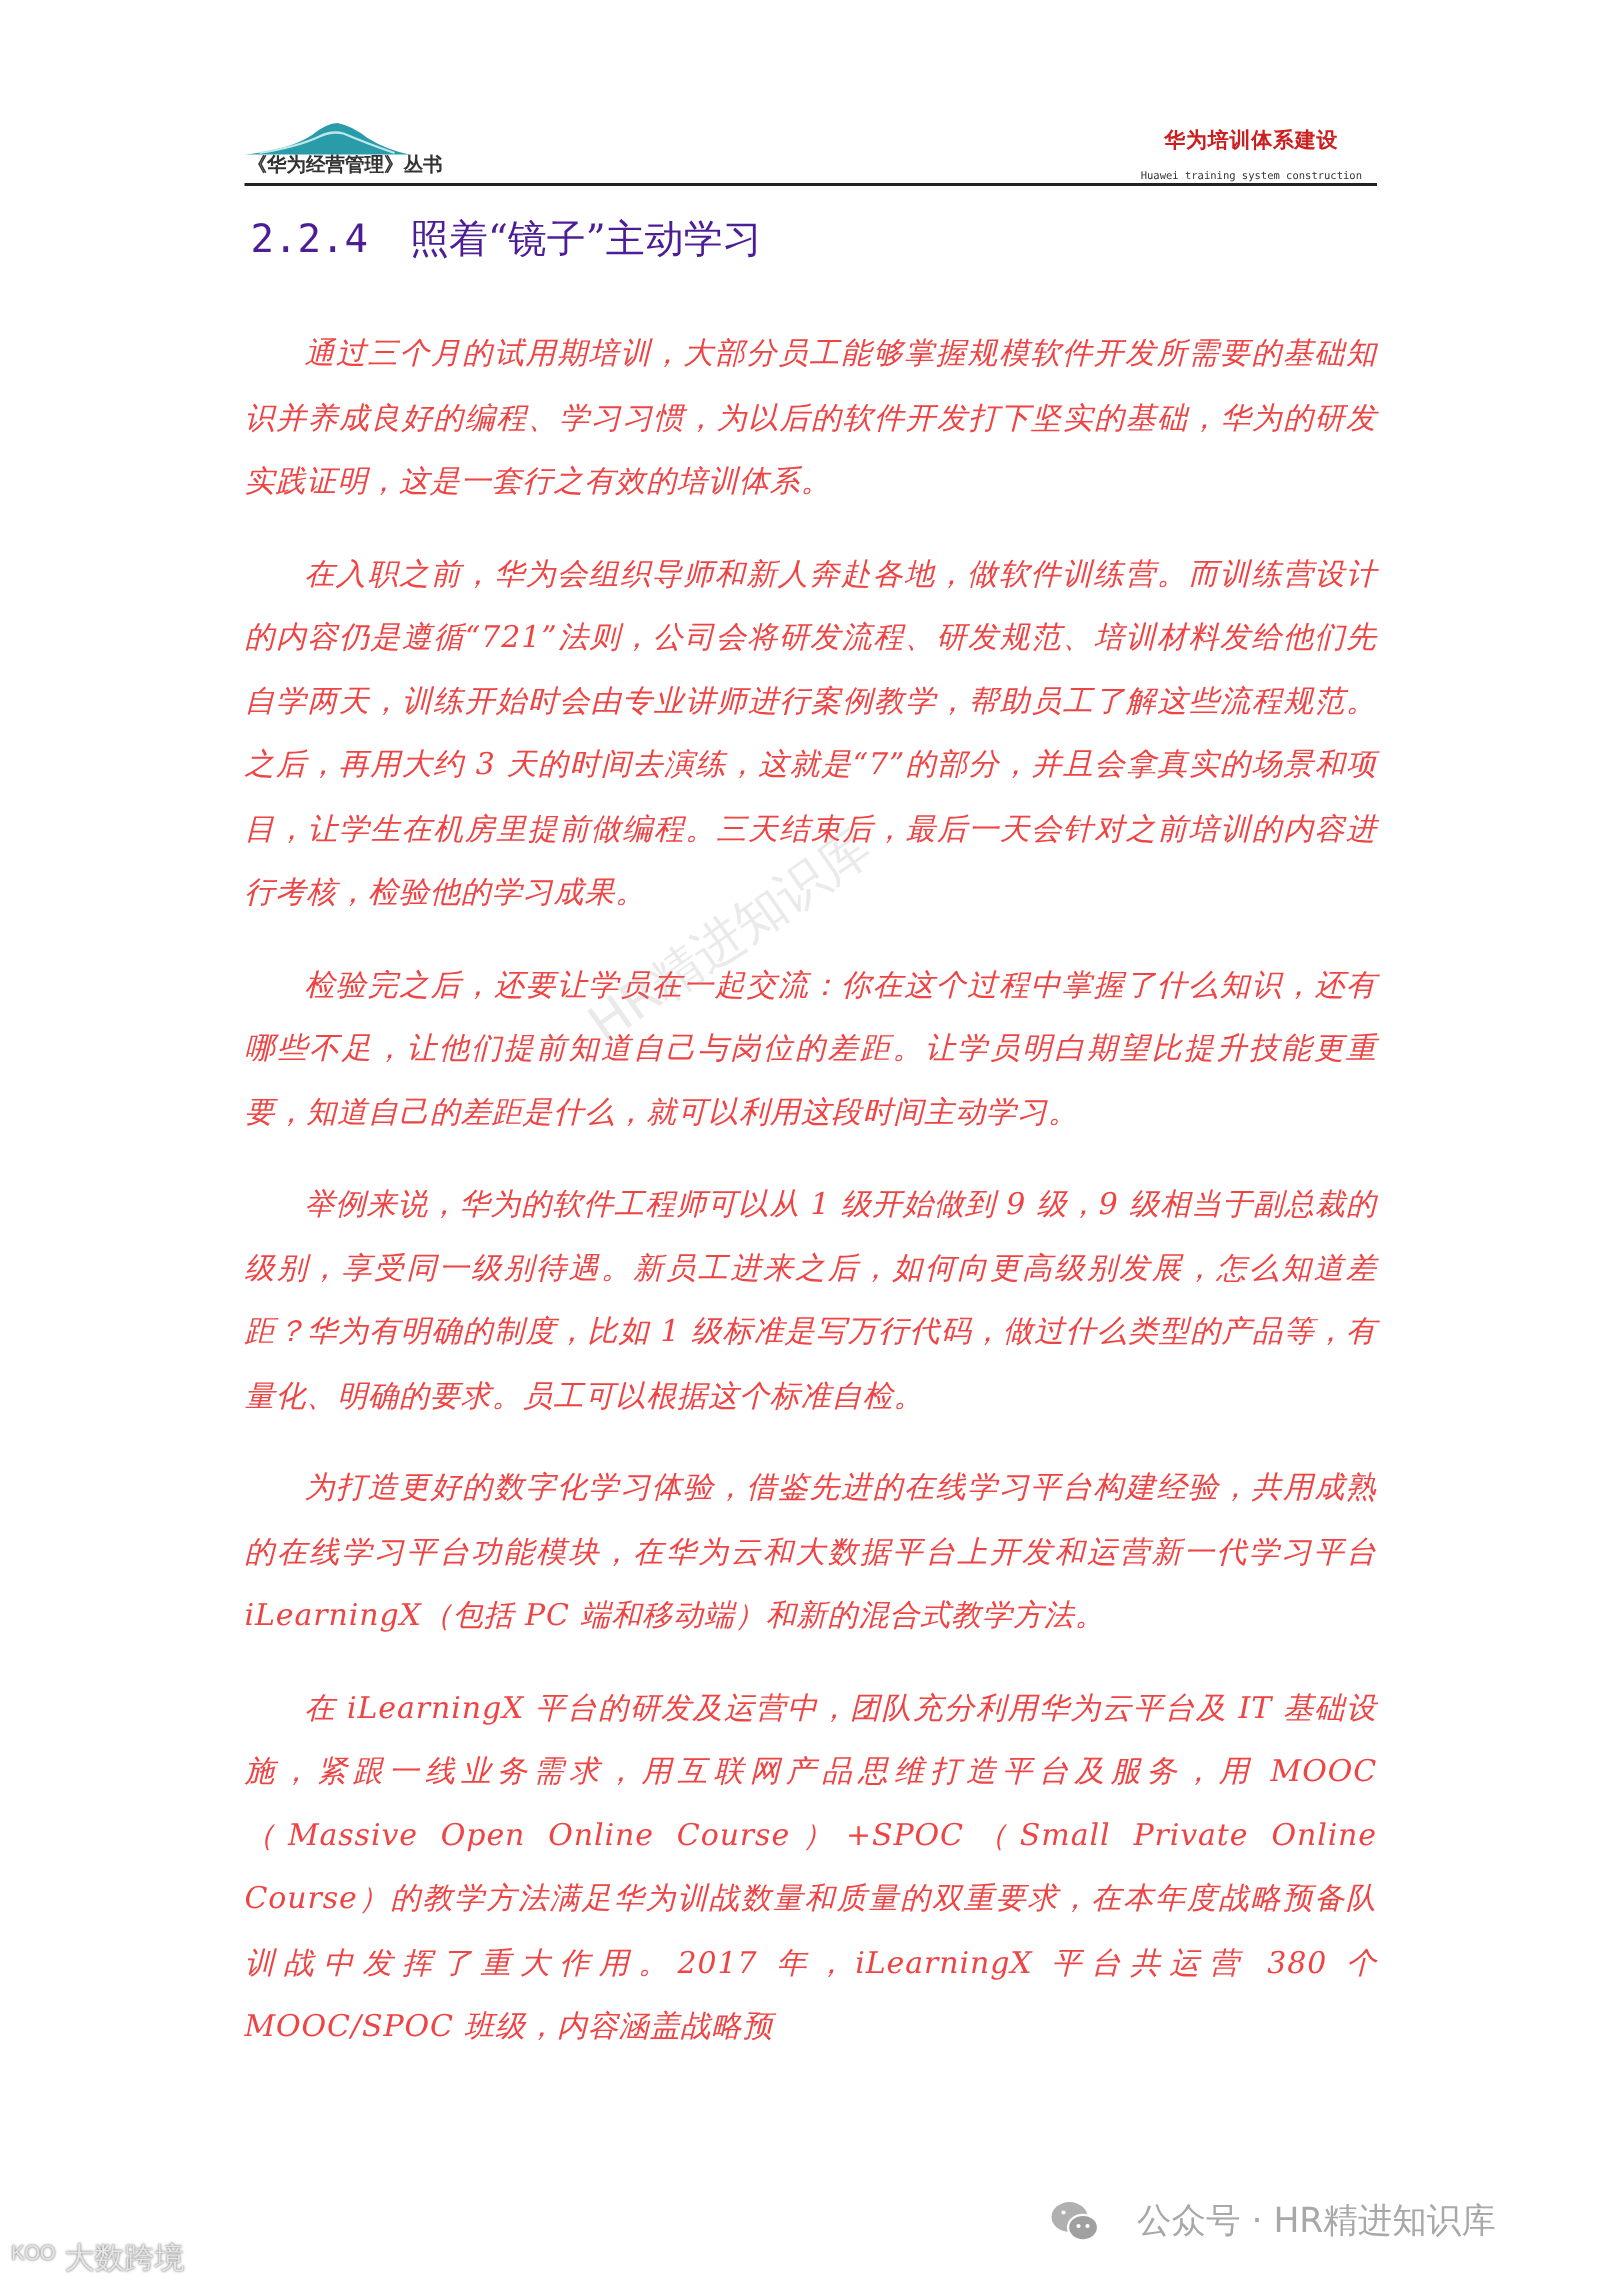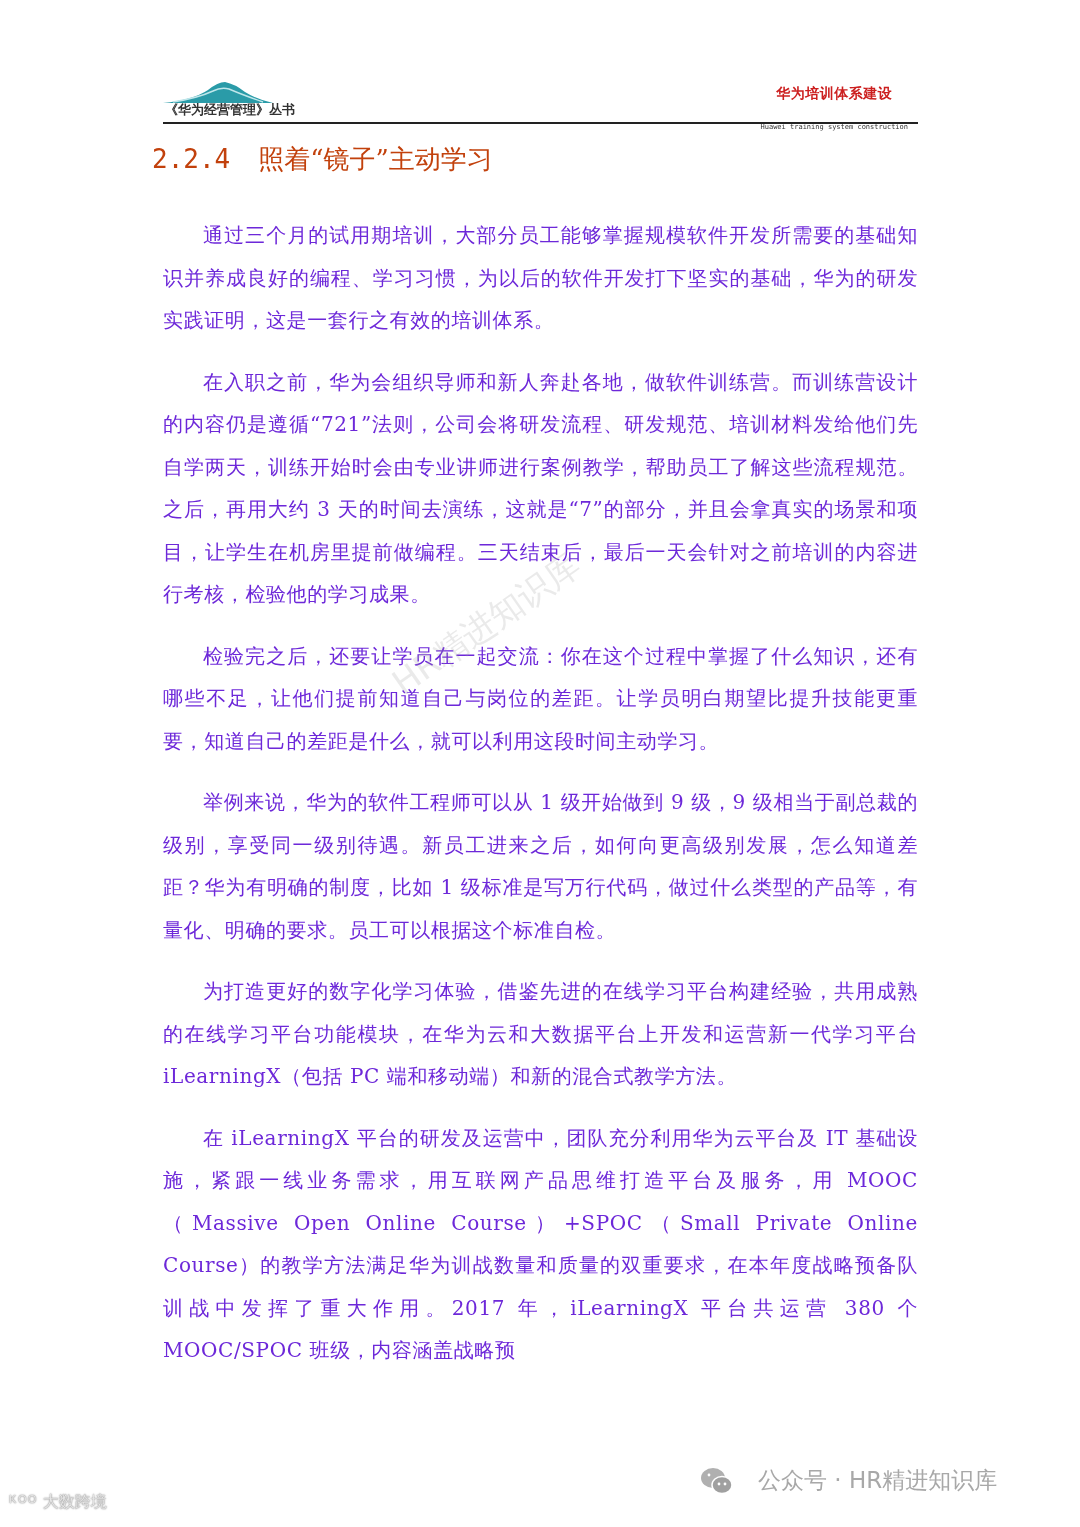--- a/index.html
+++ b/index.html
@@ -5,35 +5,35 @@
   html, body { margin:0; padding:0; }
   body {
     width:1080px; height:1527px; background:#ffffff; position:relative; overflow:hidden;
     font-family: "DejaVu Serif", "Liberation Serif", serif; color:#222;
   }
   .header { position:absolute; left:163px; top:70px; width:755px; height:55px; }
   .logo { position:absolute; left:0; top:6px; width:110px; height:28px; }
   .series { position:absolute; left:2px; top:31px; font-size:13px; color:#333; font-family:Liberation Mono, monospace; font-weight:bold; }
   .header-right { position:absolute; right:10px; top:15px; text-align:center; }
   .header-right .cn { color:#cc1f1f; font-size:14px; font-weight:bold; font-family:Liberation Mono, monospace; letter-spacing:0.5px; }
-  .header-right .en { font-family:"DejaVu Sans Mono", monospace; font-size:7px; color:#333; margin-top:20px; }
+  .header-right .en { font-family:"DejaVu Sans Mono", monospace; font-size:7px; color:#333; margin-top:10px; }
   .header-rule { position:absolute; left:0; top:52px; width:755px; height:2px; background:#222; }
 
-  .title { position:absolute; left:152px; top:142px; font-size:26px; color:#c2410c; font-family:"DejaVu Serif", serif; }
+  .title { position:absolute; left:167px; top:142px; font-size:26px; color:#4c1d95; font-family:"DejaVu Serif", serif; }
   .title .num { font-family:"DejaVu Sans Mono", monospace; margin-right:28px; }
 
   .content { position:absolute; left:163px; top:214px; width:755px; }
-  .para { font-size:20px; line-height:42.5px; text-indent:2em; text-align:justify; margin:0 0 19px 0; color:#6d28d9; letter-spacing:0.6px; }
+  .para { font-size:20px; line-height:42.5px; text-indent:2em; text-align:justify; margin:0 0 19px 0; color:#ef4444; letter-spacing:0.6px;font-style:italic; }
 
   .watermark { position:absolute; left:410px; top:660px; font-size:34px; color:rgba(160,160,160,0.22);
     transform:rotate(-35deg); transform-origin:left bottom; font-family:"DejaVu Sans", sans-serif; white-space:nowrap; pointer-events:none; }
 
   .footer-wm { position:absolute; left:700px; top:1465px; display:flex; align-items:center; color:#a8a8a8; font-size:23px; font-family:"DejaVu Sans", sans-serif;gap:16px; }
   .footer-wm svg { margin-right:8px; }
-  .corner-logo { position:absolute; left:8px; top:1492px; color:#e6e6e6; font-size:16px; font-family:Liberation Mono, monospace;
+  .corner-logo { position:absolute; left:8px; top:1492px; color:#e6e6e6; font-size:20px; font-family:Liberation Sans, sans-serif;
     text-shadow:0 0 2px #888, 0 0 1px #999; display:flex; align-items:center; }
 </style>
 </head>
 <body>
 
 <div class="header">
   <svg class="logo" viewBox="0 0 110 28">
     <path d="M0 27 Q30 24 45 14 Q55 6 62 6 Q72 8 82 16 Q95 24 110 27 Z" fill="#2a9ba8"></path>
     <path d="M10 26 Q35 22 50 15 Q58 11 66 13 Q80 19 100 26" fill="none" stroke="#bfe6ea" stroke-width="1.5"></path>
   </svg>

